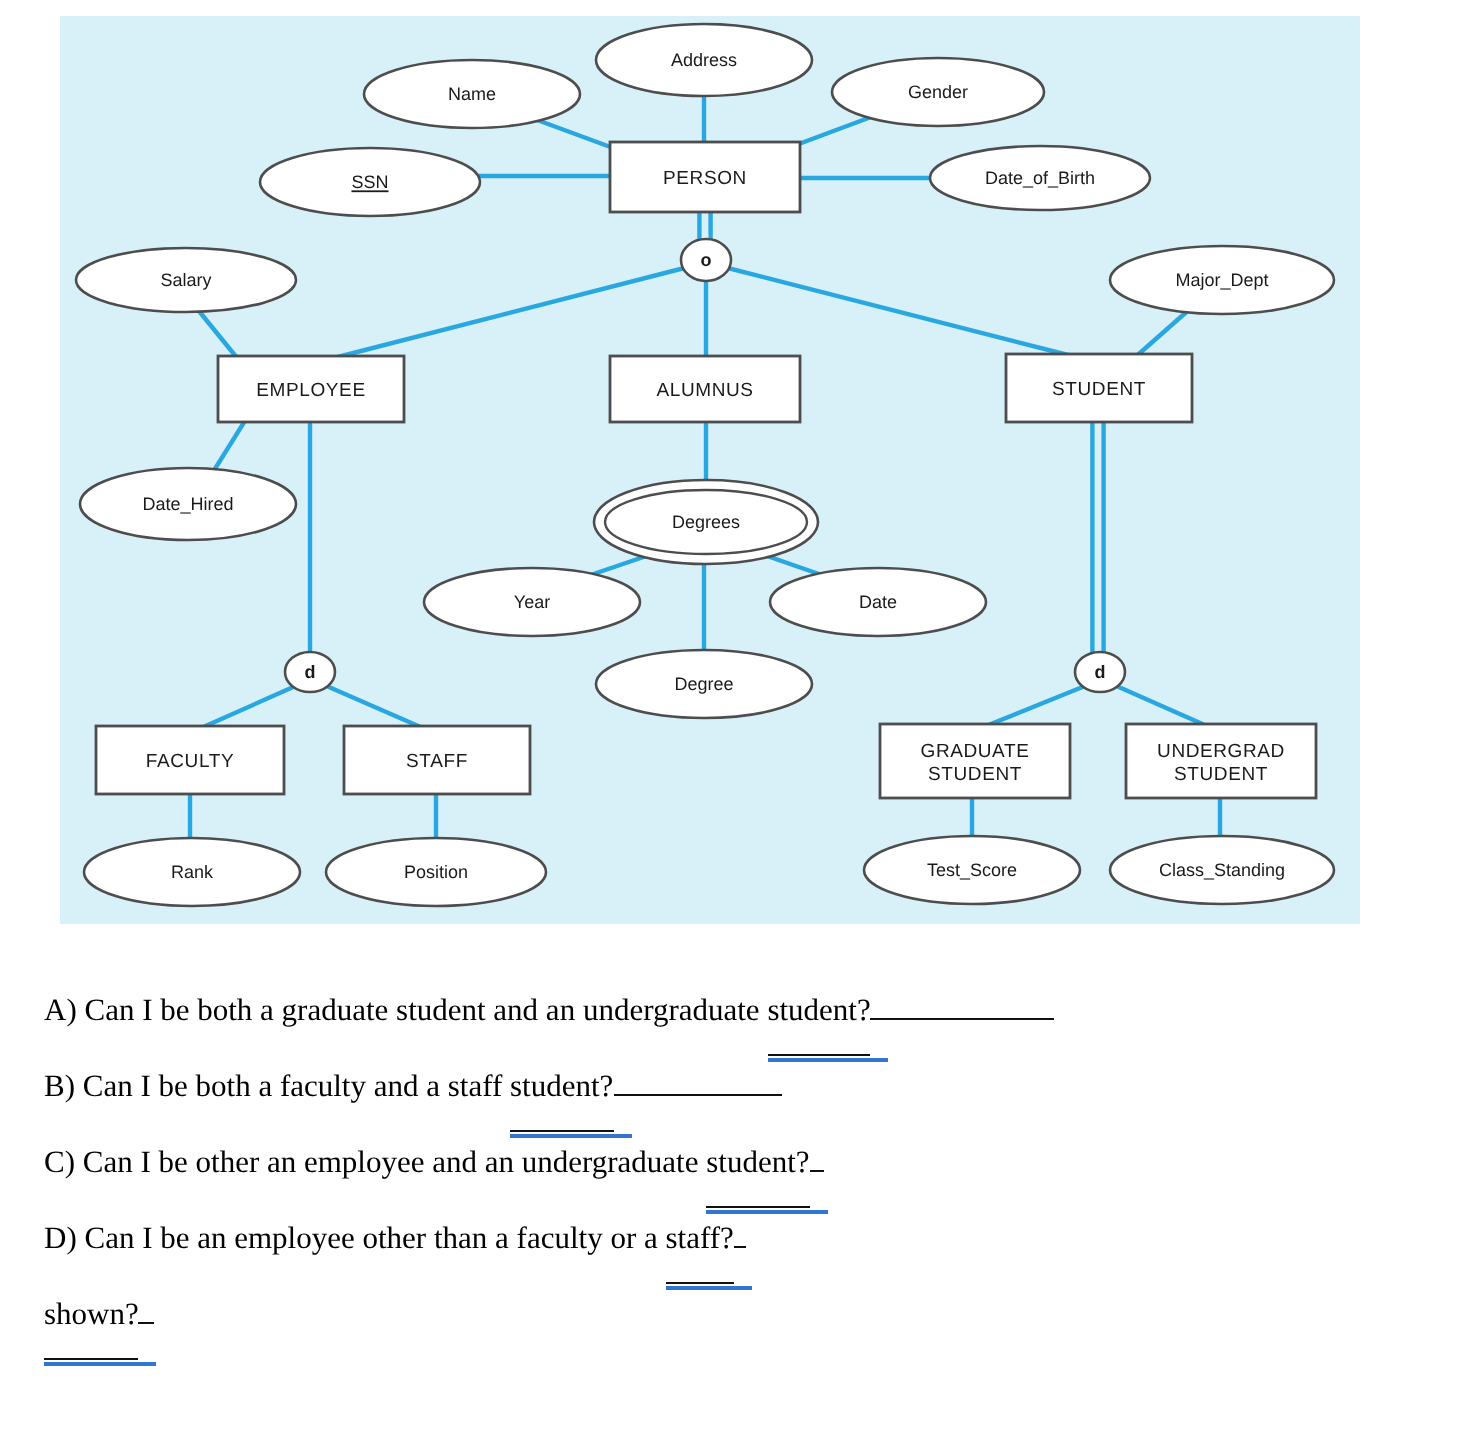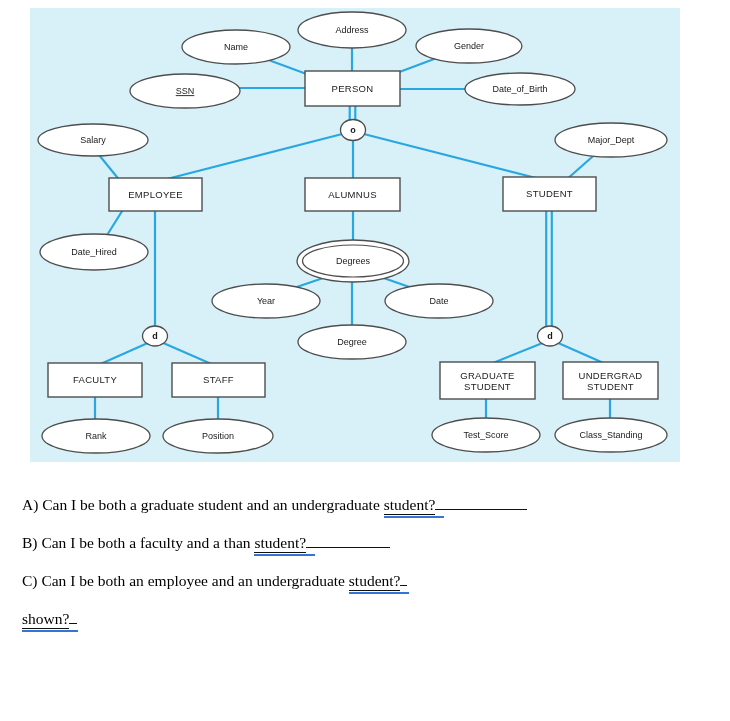--- a/index.html
+++ b/index.html
@@ -19,21 +19,21 @@
     margin:26px 0 0 22px;
     font-family:"Liberation Serif",serif;
     font-size:15.5px;
     color:#000;
   }
   .question{height:38px;white-space:nowrap;}
   .q-word{
     position:relative;
     display:inline-block;
     border-bottom:1.4px solid #111;
-    padding-bottom:0px;
+    padding-bottom:12px;
   }
   .q-word::after{
     content:"";
     position:absolute;
     left:0;right:-9px;bottom:-4px;
     height:1.8px;
     background:#3474d4;
   }
   .q-blank{
     display:inline-block;
@@ -232,16 +232,17 @@
       <text x="155" y="339.2" text-anchor="middle" class="circle-label">d</text>
     </g>
     <g>
       <ellipse cx="550" cy="336" rx="12.5" ry="10" fill="#ffffff" stroke="#4d4d4d" stroke-width="1.3"></ellipse>
       <text x="550" y="339.2" text-anchor="middle" class="circle-label">d</text>
     </g>
   </svg>
 
 <div id="questions" class="questions">
     <div class="question"><span>A) Can I be both a graduate student and an undergraduate </span><span class="q-word">student?</span><span class="q-blank" style="width: 92px;"></span></div>
-    <div class="question"><span>B) Can I be both a faculty and a than </span><span class="q-word">student?</span><span class="q-blank" style="width: 84px;"></span></div>
-    <div class="question"><span>C) Can I be both an employee and an undergraduate </span><span class="q-word">student?</span><span class="q-blank" style="width: 7px;"></span></div>
+    <div class="question"><span>B) Can I be both a faculty and a staff </span><span class="q-word">student?</span><span class="q-blank" style="width: 84px;"></span></div>
+    <div class="question"><span>C) Can I be other an employee and an undergraduate </span><span class="q-word">student?</span><span class="q-blank" style="width: 7px;"></span></div>
+    <div class="question"><span>D) Can I be an employee other than a faculty or a </span><span class="q-word">staff?</span><span class="q-blank" style="width: 6px;"></span></div>
     <div class="question"><span class="q-word">shown?</span><span class="q-blank" style="width: 8px;"></span></div>
   </div>
 
 </body></html>

